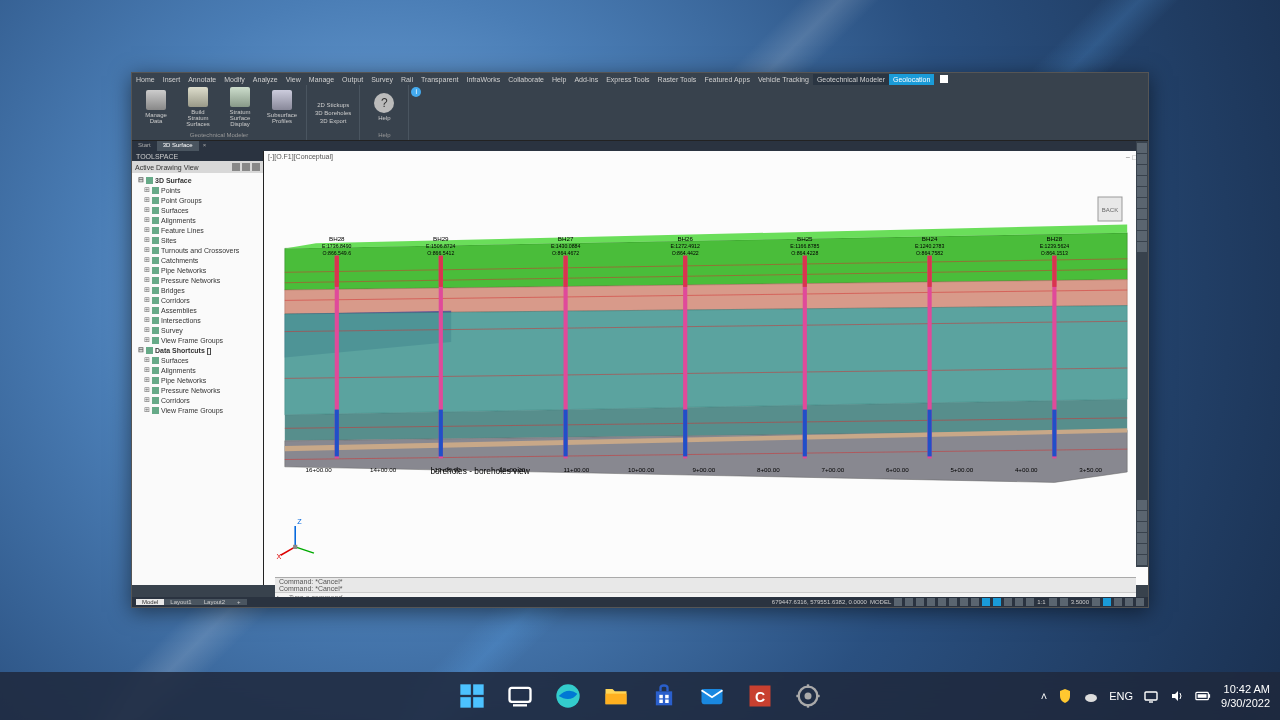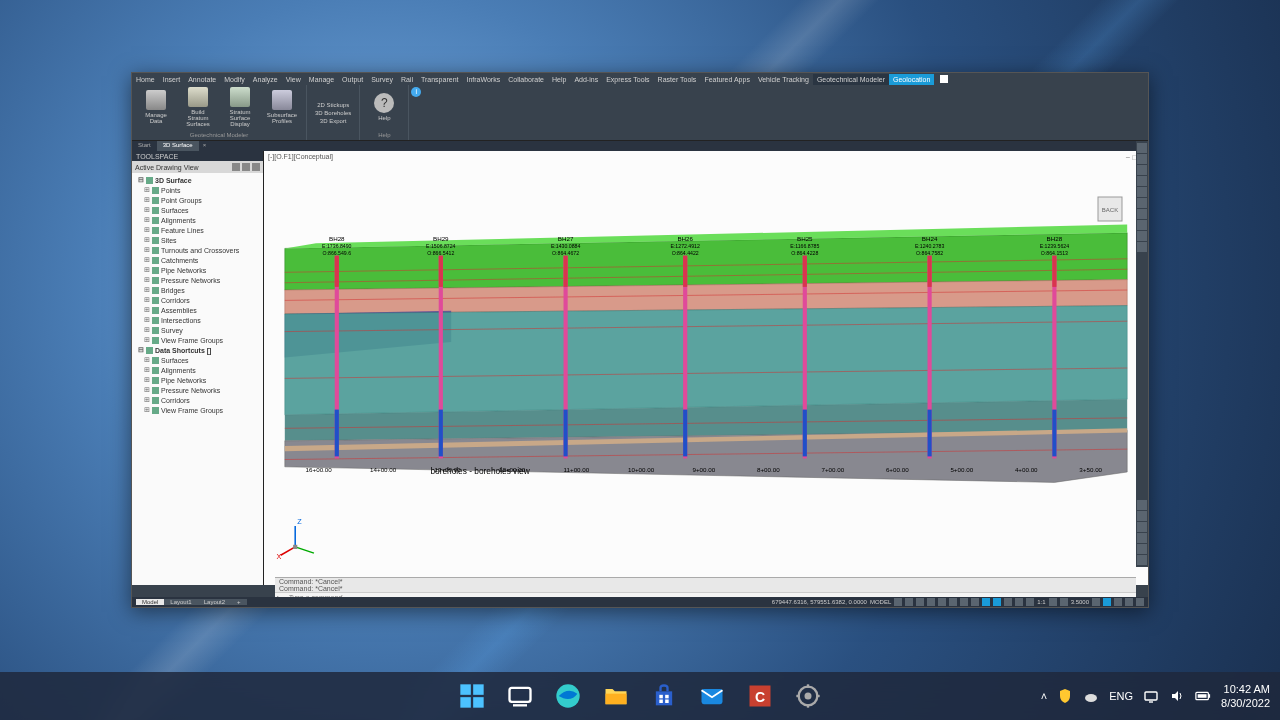--- a/index.html
+++ b/index.html
@@ -582,16 +582,16 @@
         <path d="M3 6 L6 6 L9 3 L9 13 L6 10 L3 10 Z" fill="#fff"></path>
         <path d="M11 5 Q13 8 11 11" fill="none" stroke="#fff"></path>
       </svg>
     <svg class="tray-icon" viewBox="0 0 18 12">
         <rect x="1" y="2" width="14" height="8" fill="none" stroke="#fff" stroke-width="1.4" rx="1"></rect>
         <rect x="15" y="4" width="2" height="4" fill="#fff"></rect>
         <rect x="3" y="4" width="10" height="4" fill="#fff"></rect>
       </svg>
     <div class="clock">
       <div>10:42 AM</div>
-      <div>8/30/2022</div>
+      <div>9/30/2022</div>
     </div>
   </div>
 </div>
 
 </body></html>

